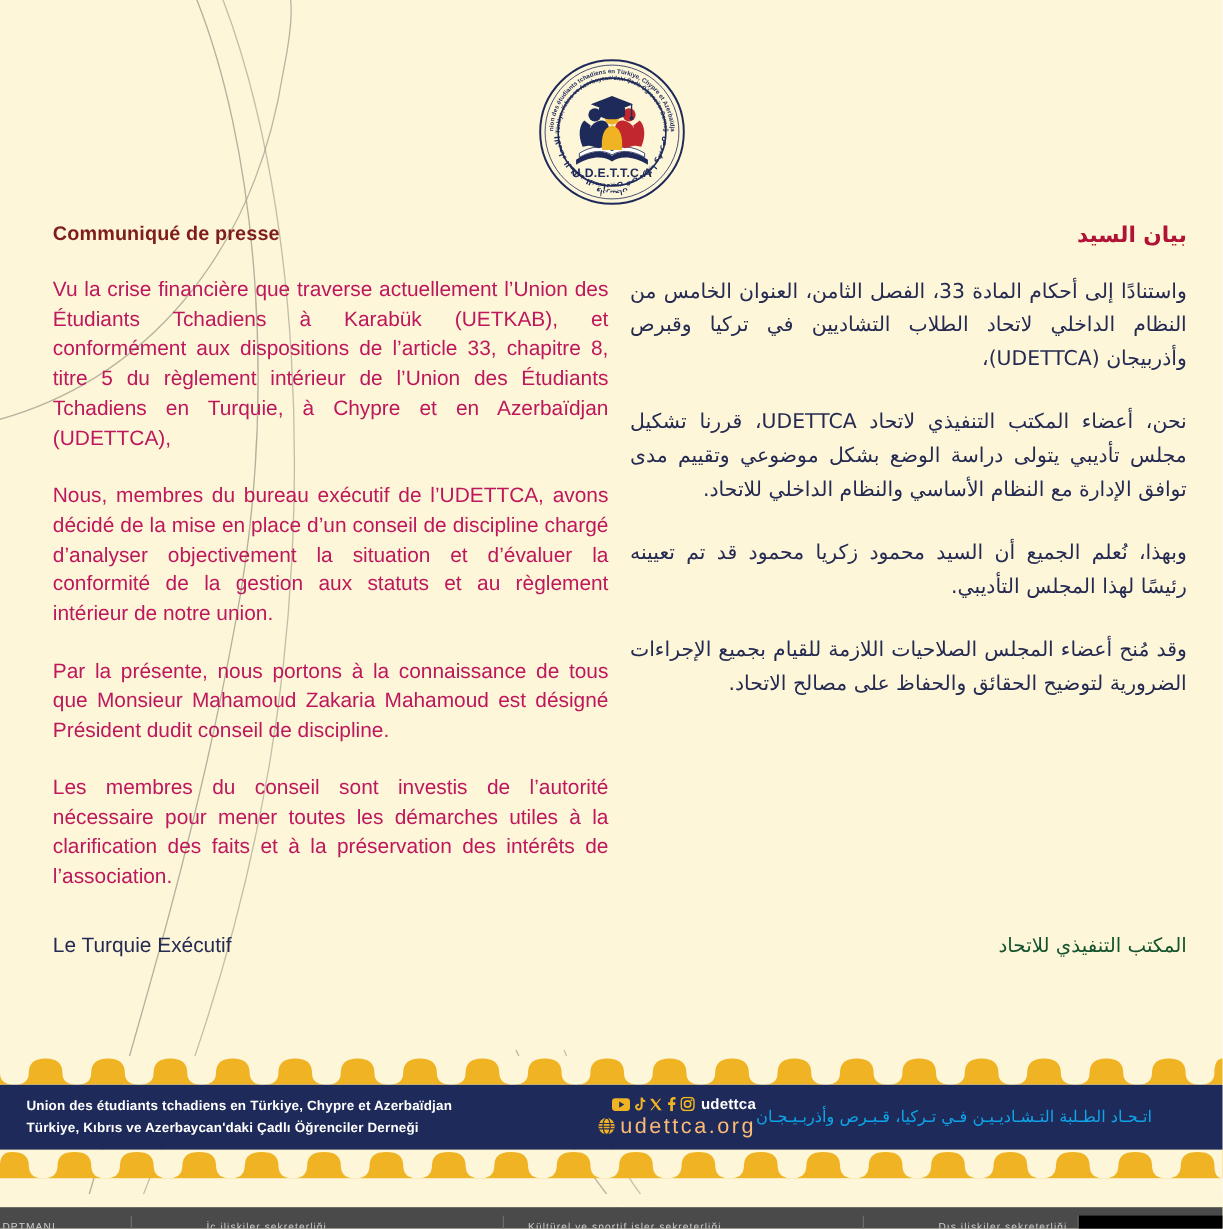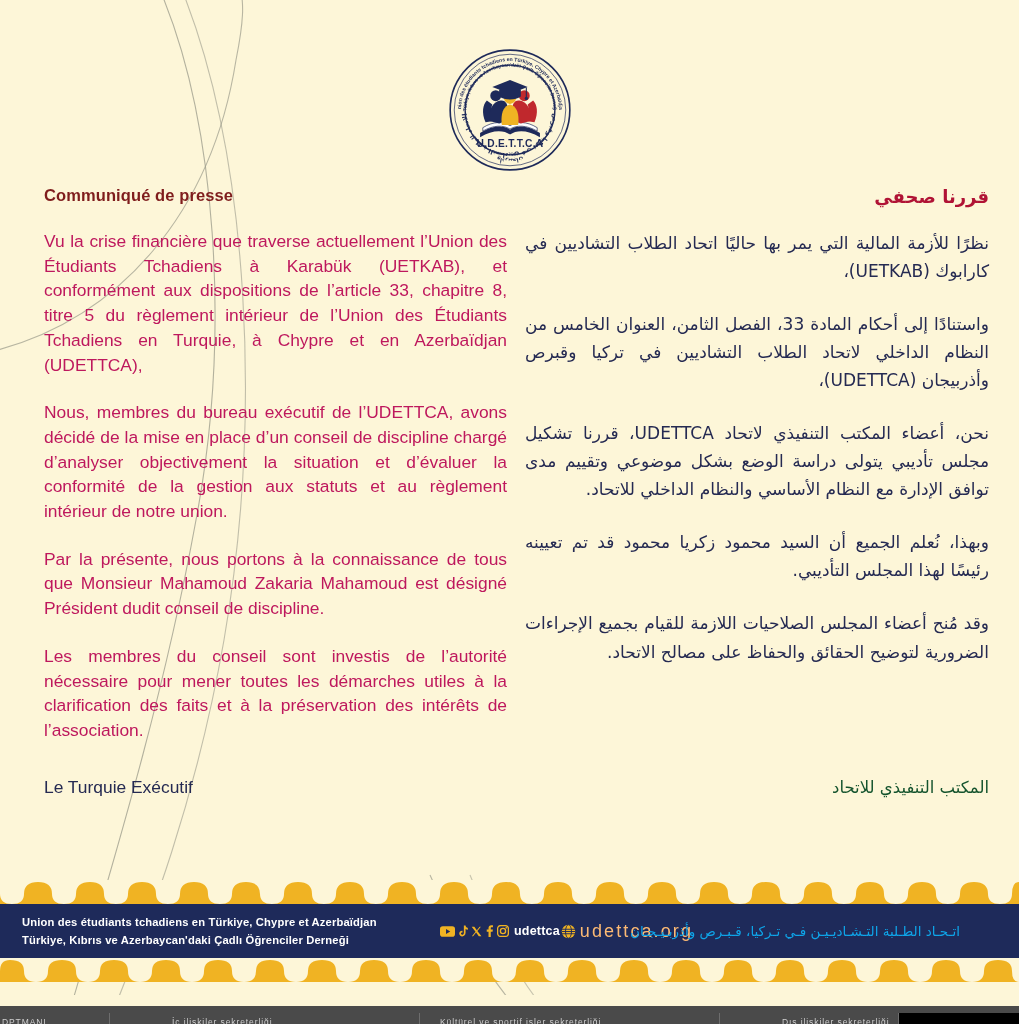--- a/index.html
+++ b/index.html
@@ -157,23 +157,23 @@
     font-weight: bold;
     line-height: 1.62;
     letter-spacing: .15px;
     flex: 0 0 auto;
     width: 400px;
   }
   .foot-mid {
     flex: 0 0 auto;
     width: 190px;
     display: flex;
-    flex-direction: row;
+    flex-direction: column;
     gap: 1px;
-    align-items: center;
+    align-items: flex-end;
     margin-left: 18px;
   }
   .social-row {
     display: flex;
     align-items: center;
     gap: 3px;
     color: #f0b323;
     font-size: 12.5px;
     font-weight: bold;
   }
@@ -300,34 +300,33 @@
       <path d="M124 67 L 124 82" stroke="#1e2a5a" stroke-width="1.6"></path>
       <circle cx="124" cy="83" r="2.4" fill="#1e2a5a"></circle>
       <text x="100" y="155" font-family="'Liberation Sans',sans-serif" font-size="15" font-weight="bold" fill="#1e2a5a" text-anchor="middle" letter-spacing="0.4">U.D.E.T.T.C.A</text>
     </svg>
   </div>
 
   <div class="content">
 
     <div class="head-row">
       <div class="head-fr">Communiqué de presse</div>
-      <div class="head-ar">قررنا صحفي</div>
+      <div class="head-ar">بيان السيد</div>
     </div>
 
     <div class="body-row">
 
       <div class="col-fr">
         <p class="p-fr">Vu la crise financière que traverse actuellement l’Union des Étudiants Tchadiens à Karabük (UETKAB), et conformément aux dispositions de l’article 33, chapitre 8, titre 5 du règlement intérieur de l’Union des Étudiants Tchadiens en Turquie, à Chypre et en Azerbaïdjan (UDETTCA),</p>
         <p class="p-fr">Nous, membres du bureau exécutif de l’UDETTCA, avons décidé de la mise en place d’un conseil de discipline chargé d’analyser objectivement la situation et d’évaluer la conformité de la gestion aux statuts et au règlement intérieur de notre union.</p>
         <p class="p-fr">Par la présente, nous portons à la connaissance de tous que Monsieur Mahamoud Zakaria Mahamoud est désigné Président dudit conseil de discipline.</p>
         <p class="p-fr">Les membres du conseil sont investis de l’autorité nécessaire pour mener toutes les démarches utiles à la clarification des faits et à la préservation des intérêts de l’association.</p>
       </div>
 
       <div class="col-ar">
-        <p class="p-ar">نظرًا للأزمة المالية التي يمر بها حاليًا اتحاد الطلاب التشاديين في كارابوك (UETKAB)،</p>
         <p class="p-ar">واستنادًا إلى أحكام المادة 33، الفصل الثامن، العنوان الخامس من النظام الداخلي لاتحاد الطلاب التشاديين في تركيا وقبرص وأذربيجان (UDETTCA)،</p>
         <p class="p-ar">نحن، أعضاء المكتب التنفيذي لاتحاد UDETTCA، قررنا تشكيل مجلس تأديبي يتولى دراسة الوضع بشكل موضوعي وتقييم مدى توافق الإدارة مع النظام الأساسي والنظام الداخلي للاتحاد.</p>
         <p class="p-ar">وبهذا، نُعلم الجميع أن السيد محمود زكريا محمود قد تم تعيينه رئيسًا لهذا المجلس التأديبي.</p>
         <p class="p-ar">وقد مُنح أعضاء المجلس الصلاحيات اللازمة للقيام بجميع الإجراءات الضرورية لتوضيح الحقائق والحفاظ على مصالح الاتحاد.</p>
       </div>
 
     </div>
 
     <div class="sign-row">
       <div class="sign-fr">Le Turquie Exécutif</div>

